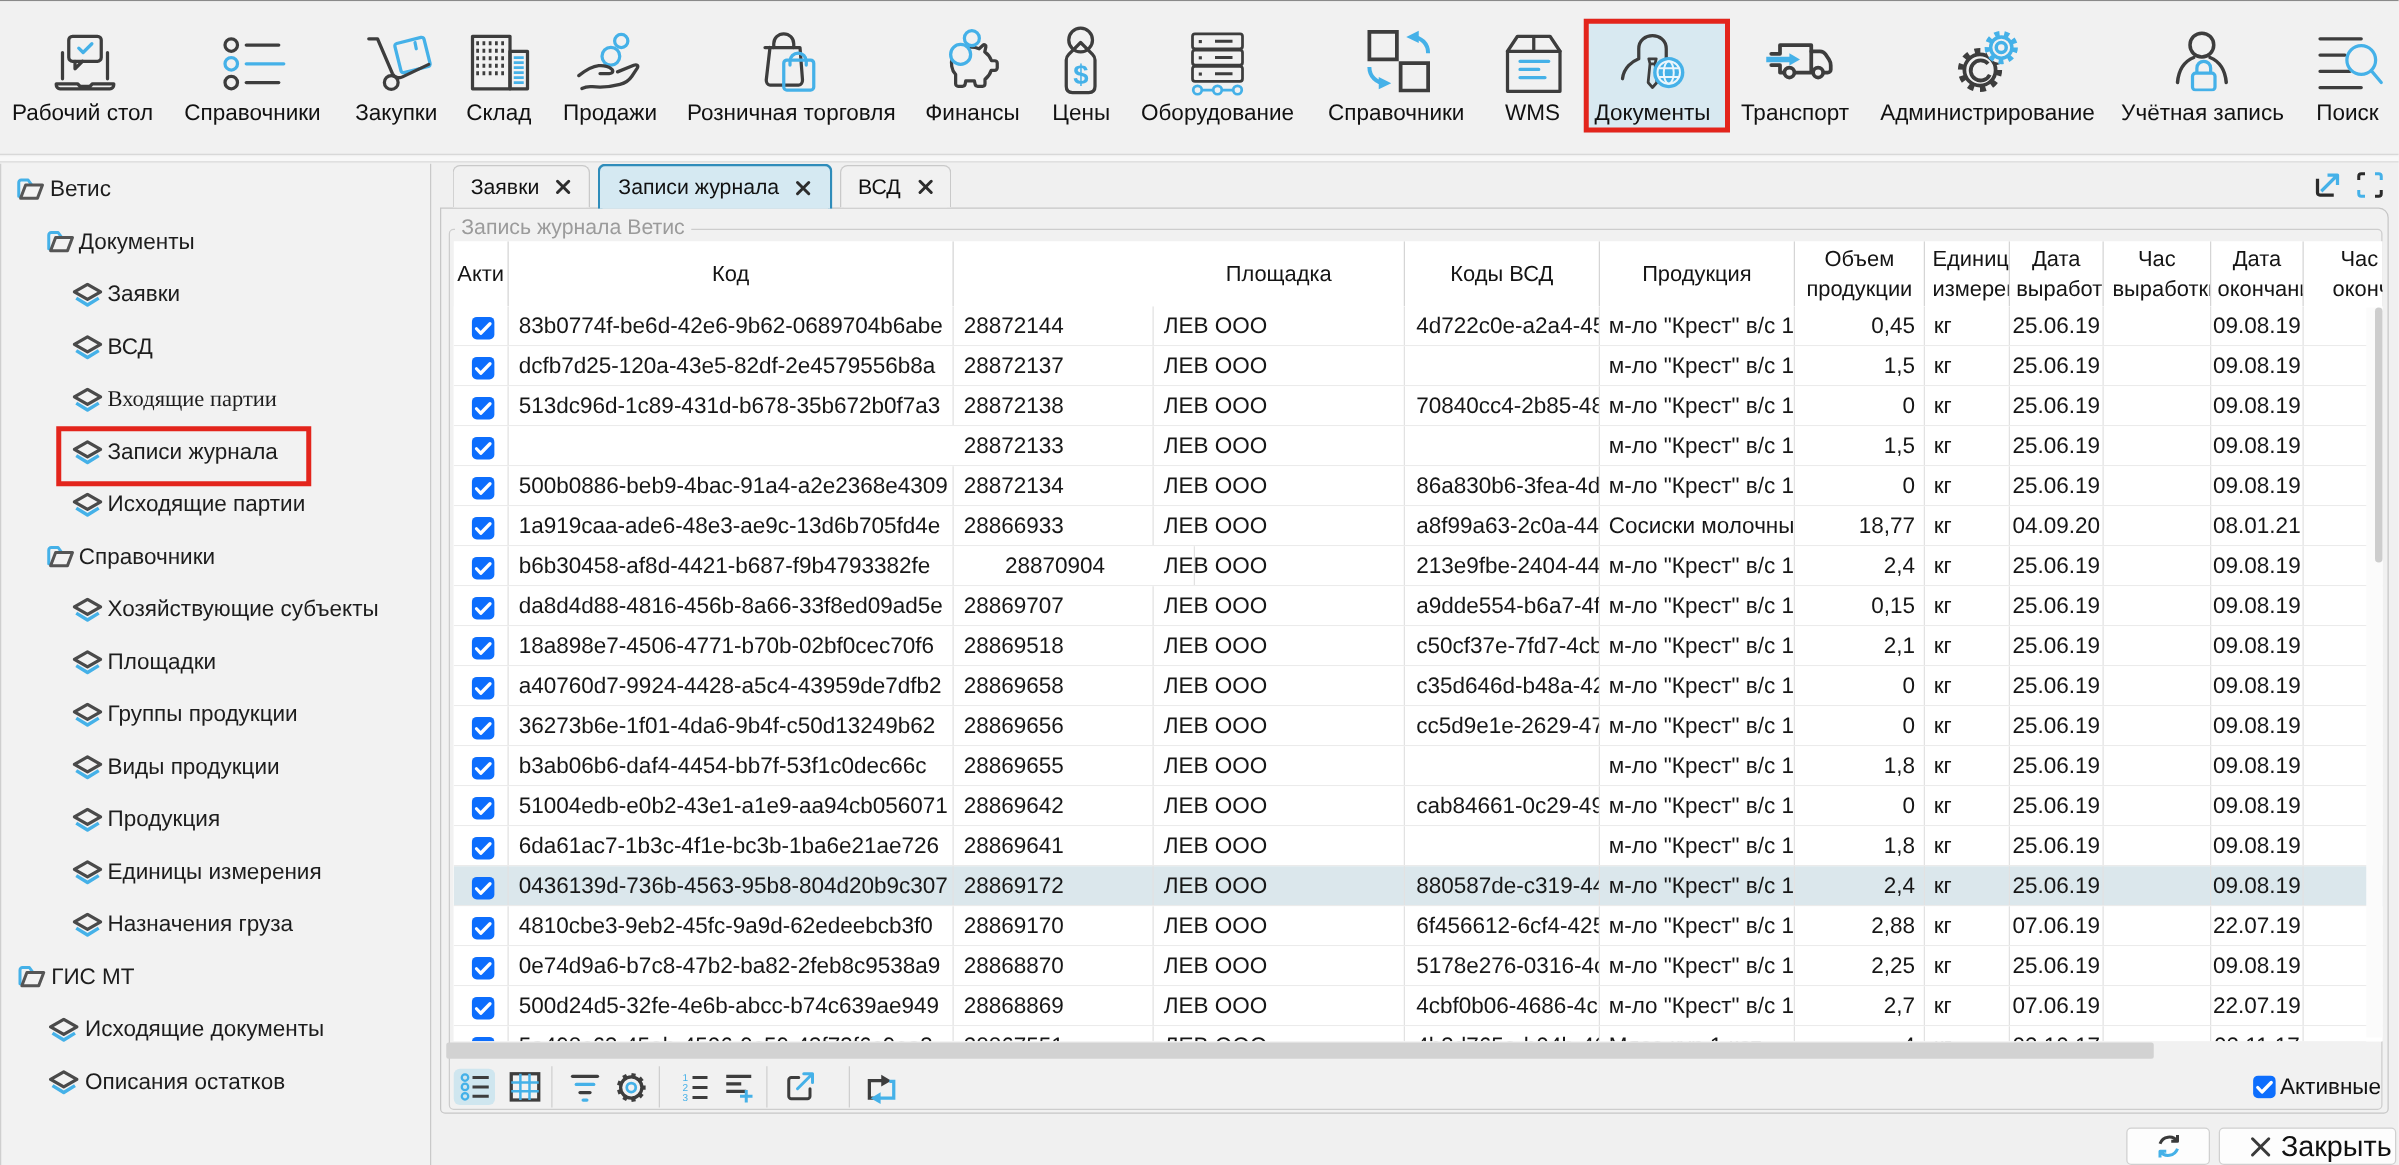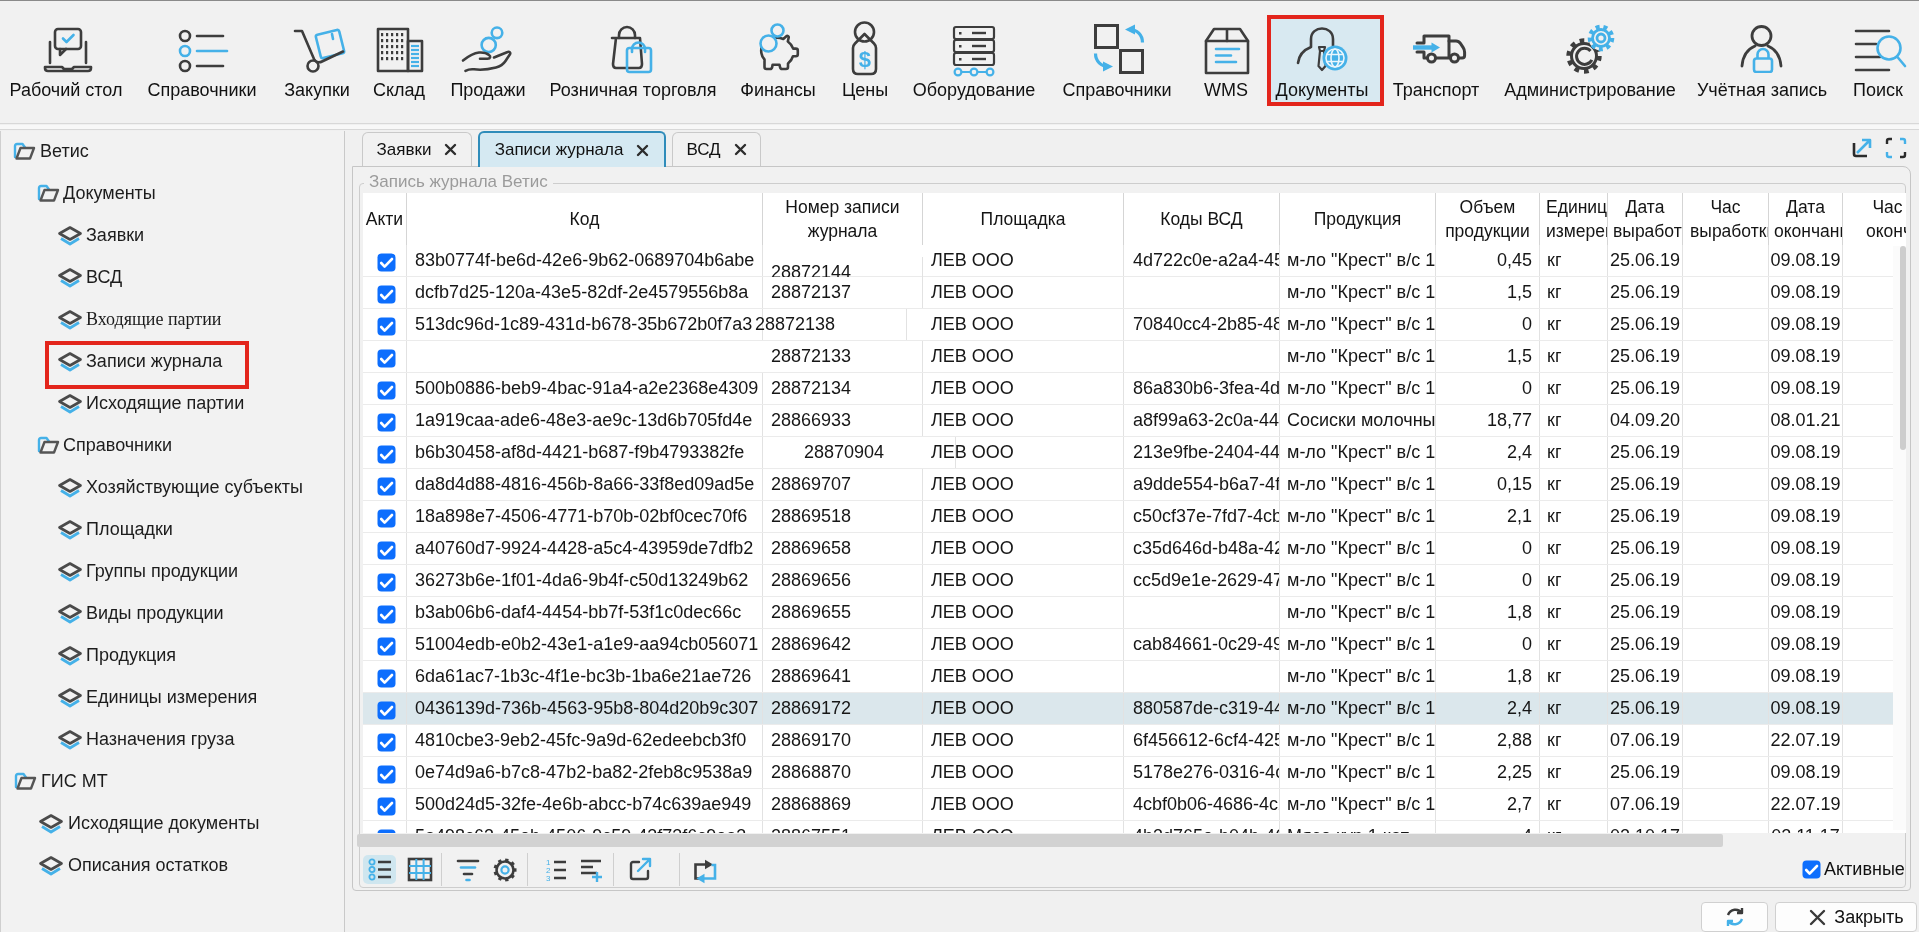--- a/index.html
+++ b/index.html
@@ -28,21 +28,21 @@
 .cbx{position:absolute;left:14px;top:6px;}
 #vscroll{position:absolute;left:1893px;top:246px;width:13px;height:584px;background:#fbfbfb;}
 #vthumb{position:absolute;left:1900px;top:246px;width:6px;height:204px;background:#cdcdcd;border-radius:3px;}
 #hscroll{position:absolute;left:363px;top:833px;width:1530px;height:15px;background:#f1f1f1;}
 #hthumb{position:absolute;left:357px;top:834px;width:1366px;height:13px;background:#d2d2d2;border-radius:2px;}
 #btoolbar{position:absolute;left:352px;top:848px;width:1554px;height:42px;}
 .bico{position:absolute;top:7px;}
 .bsep{position:absolute;top:5px;width:1px;height:33px;background:#cfcfcf;}
 #activebox{position:absolute;left:1802px;top:860px;}
 #activelbl{position:absolute;left:1824px;top:859px;font-size:18px;color:#111;}
-.btn{position:absolute;top:902px;height:30px;background:#fdfdfd;border:1px solid #d0d0d0;border-radius:4px;display:flex;align-items:center;justify-content:center;gap:7px;font-size:18px;color:#111;}
+.btn{position:absolute;top:902px;height:30px;background:#fdfdfd;border:1px solid #d0d0d0;border-radius:4px;display:flex;align-items:center;justify-content:center;gap:7px;font-size:23px;color:#111;}
 </style></head><body>
 <div id="topstrip"></div>
 <div id="topbar"></div>
 <div id="midstrip"></div>
 <div id="docbtn"></div>
 <div class="abs" style="left:40px;top:25px;z-index:2;"><svg width="56" height="48" viewBox="0 0 56 48" fill="none" style="">
       <path d="M10 17 V38 M46 17 V38 M5 42 v1 c0 1.7 1.3 3 3 3 h40 c1.7 0 3 -1.3 3 -3 v-1 h-17 l-2 2 h-8 l-2 -2 Z" stroke="#3d3d3d" stroke-width="2.6" stroke-linecap="round" stroke-linejoin="round"></path>
 <rect x="15" y="4" width="26" height="20" rx="3" stroke="#3d3d3d" stroke-width="2.6" stroke-linecap="round" stroke-linejoin="round"></rect>
 <path d="M20 24 v6 l6 -6" stroke="#3d3d3d" stroke-width="2.6" stroke-linecap="round" stroke-linejoin="round"></path>
 <path d="M23 13.5 l3.5 3.5 7 -7" stroke="#45b1e8" stroke-width="2.6" stroke-linecap="round" stroke-linejoin="round"></path>
@@ -350,24 +350,20 @@
     </svg></div>
 <div id="groupbox"></div>
 <div id="gblabel">Запись журнала Ветис</div>
 <div id="tablewrap">
     <div class="th" style="left:0px;width:44px;">
       <div>Акти</div>
     </div>
     <div class="th" style="left:44px;width:356px;">
       <div>Код</div>
     </div>
-    <div class="th" style="left:400px;width:160px;">
-      <div>Номер записи</div>
-      <div>журнала</div>
-    </div>
     <div class="th" style="left:560px;width:201px;">
       <div>Площадка</div>
     </div>
     <div class="th" style="left:761px;width:156px;">
       <div>Коды ВСД</div>
     </div>
     <div class="th" style="left:917px;width:156px;">
       <div>Продукция</div>
     </div>
     <div class="th" style="left:1073px;width:104px;">
@@ -397,21 +393,21 @@
   </div>
 <div class="abs" style="left:363px;top:245px;width:1543px;height:588px;overflow:hidden;background:#fff;">
     <div class="drow" style="top:0px;">
       <div class="td" style="left:0;width:44px;">
         <span class="cbx"><svg width="19" height="19" viewBox="0 0 19 19">
             <rect x="0.5" y="0.5" width="18" height="18" rx="4" fill="#0d6efd"></rect>
             <path d="M4.2 10 l3.4 3.6 L15 6" stroke="#fff" stroke-width="2.6" fill="none" stroke-linecap="round" stroke-linejoin="round"></path>
           </svg></span>
       </div>
       <div class="td " style="left:44px;width:356px;padding-left:8px;padding-right:6px;">83b0774f-be6d-42e6-9b62-0689704b6abe</div>
-      <div class="td " style="left:400px;width:160px;padding-left:8px;padding-right:6px;margin-top:12px;">28872144</div>
+      <div class="td " style="left:400px;width:160px;padding-left:8px;padding-right:6px;">28872144</div>
       <div class="td " style="left:560px;width:201px;padding-left:8px;padding-right:6px;">ЛЕВ ООО</div>
       <div class="td " style="left:761px;width:156px;padding-left:9px;padding-right:6px;">4d722c0e-a2a4-45bb</div>
       <div class="td " style="left:917px;width:156px;padding-left:7px;padding-right:6px;">м-ло "Крест" в/с 1 кг</div>
       <div class="td num" style="left:1073px;width:104px;padding-left:4px;padding-right:7px;">0,45</div>
       <div class="td " style="left:1177px;width:68px;padding-left:7px;padding-right:6px;">кг</div>
       <div class="td ctr" style="left:1245px;width:75px;padding-left:0px;padding-right:0px;">25.06.19</div>
       <div class="td " style="left:1320px;width:86px;padding-left:0px;padding-right:0px;"></div>
       <div class="td ctr" style="left:1406px;width:74px;padding-left:0px;padding-right:0px;">09.08.19</div>
       <div class="td " style="left:1480px;width:90px;padding-left:0px;padding-right:0px;"></div>
     </div>
@@ -435,21 +431,21 @@
       <div class="td " style="left:1480px;width:90px;padding-left:0px;padding-right:0px;"></div>
     </div>
     <div class="drow" style="top:64px;">
       <div class="td" style="left:0;width:44px;">
         <span class="cbx"><svg width="19" height="19" viewBox="0 0 19 19">
             <rect x="0.5" y="0.5" width="18" height="18" rx="4" fill="#0d6efd"></rect>
             <path d="M4.2 10 l3.4 3.6 L15 6" stroke="#fff" stroke-width="2.6" fill="none" stroke-linecap="round" stroke-linejoin="round"></path>
           </svg></span>
       </div>
       <div class="td " style="left:44px;width:356px;padding-left:8px;padding-right:6px;">513dc96d-1c89-431d-b678-35b672b0f7a3</div>
-      <div class="td " style="left:384px;width:160px;padding-left:8px;padding-right:6px;">28872138</div>
+      <div class="td " style="left:400px;width:160px;padding-left:8px;padding-right:6px;">28872138</div>
       <div class="td " style="left:560px;width:201px;padding-left:8px;padding-right:6px;">ЛЕВ ООО</div>
       <div class="td " style="left:761px;width:156px;padding-left:9px;padding-right:6px;">70840cc4-2b85-48d</div>
       <div class="td " style="left:917px;width:156px;padding-left:7px;padding-right:6px;">м-ло "Крест" в/с 1 кг</div>
       <div class="td num" style="left:1073px;width:104px;padding-left:4px;padding-right:7px;">0</div>
       <div class="td " style="left:1177px;width:68px;padding-left:7px;padding-right:6px;">кг</div>
       <div class="td ctr" style="left:1245px;width:75px;padding-left:0px;padding-right:0px;">25.06.19</div>
       <div class="td " style="left:1320px;width:86px;padding-left:0px;padding-right:0px;"></div>
       <div class="td ctr" style="left:1406px;width:74px;padding-left:0px;padding-right:0px;">09.08.19</div>
       <div class="td " style="left:1480px;width:90px;padding-left:0px;padding-right:0px;"></div>
     </div>

